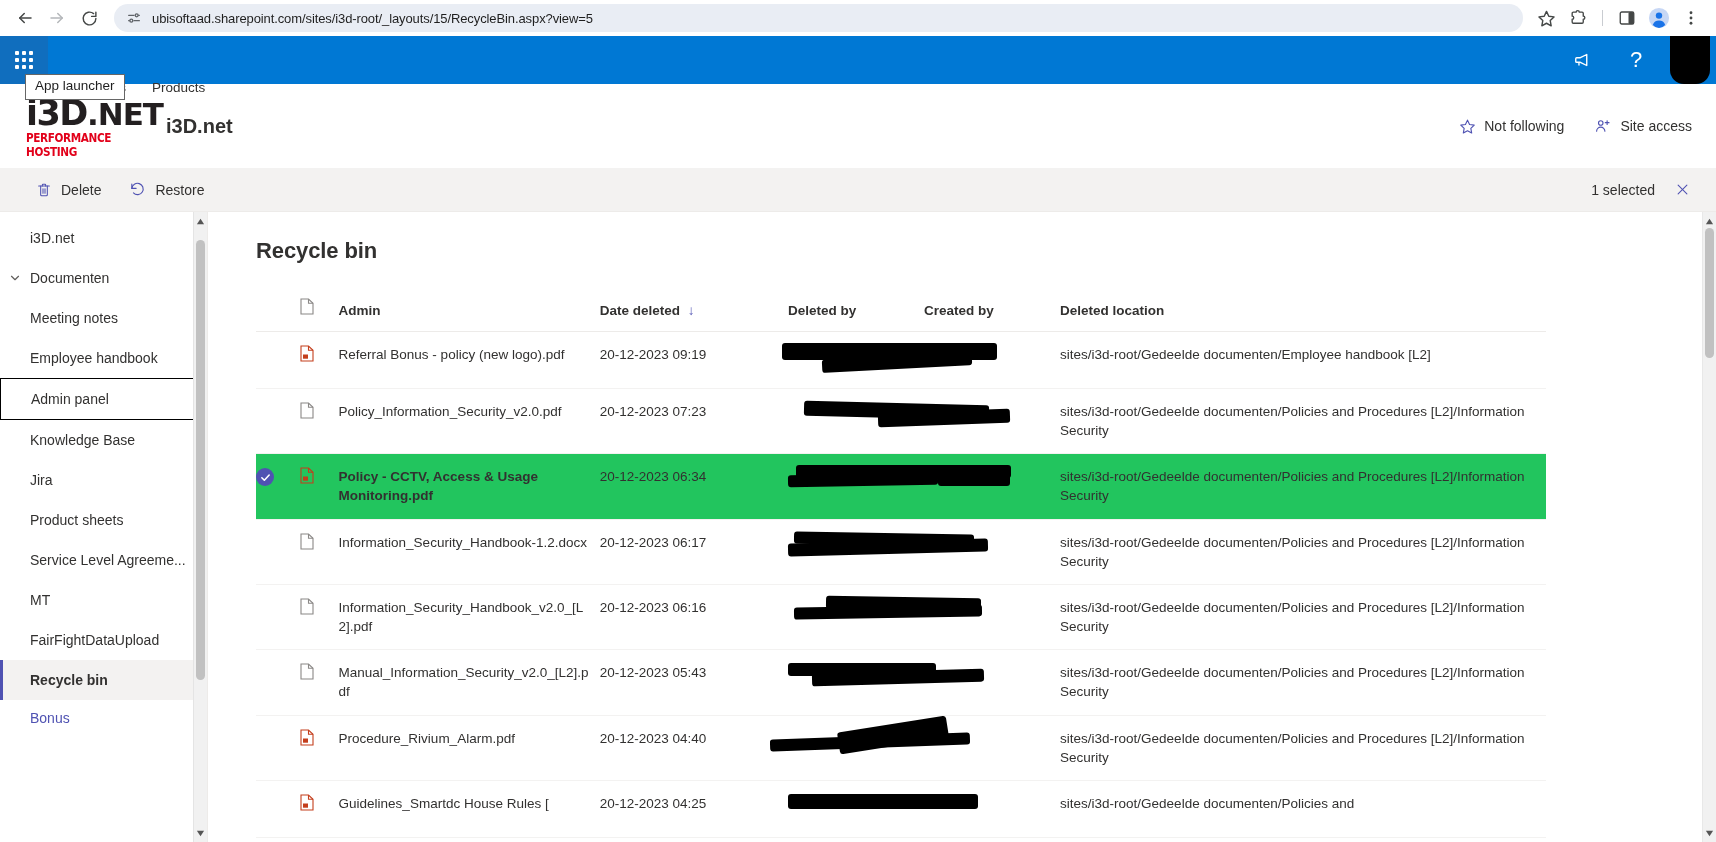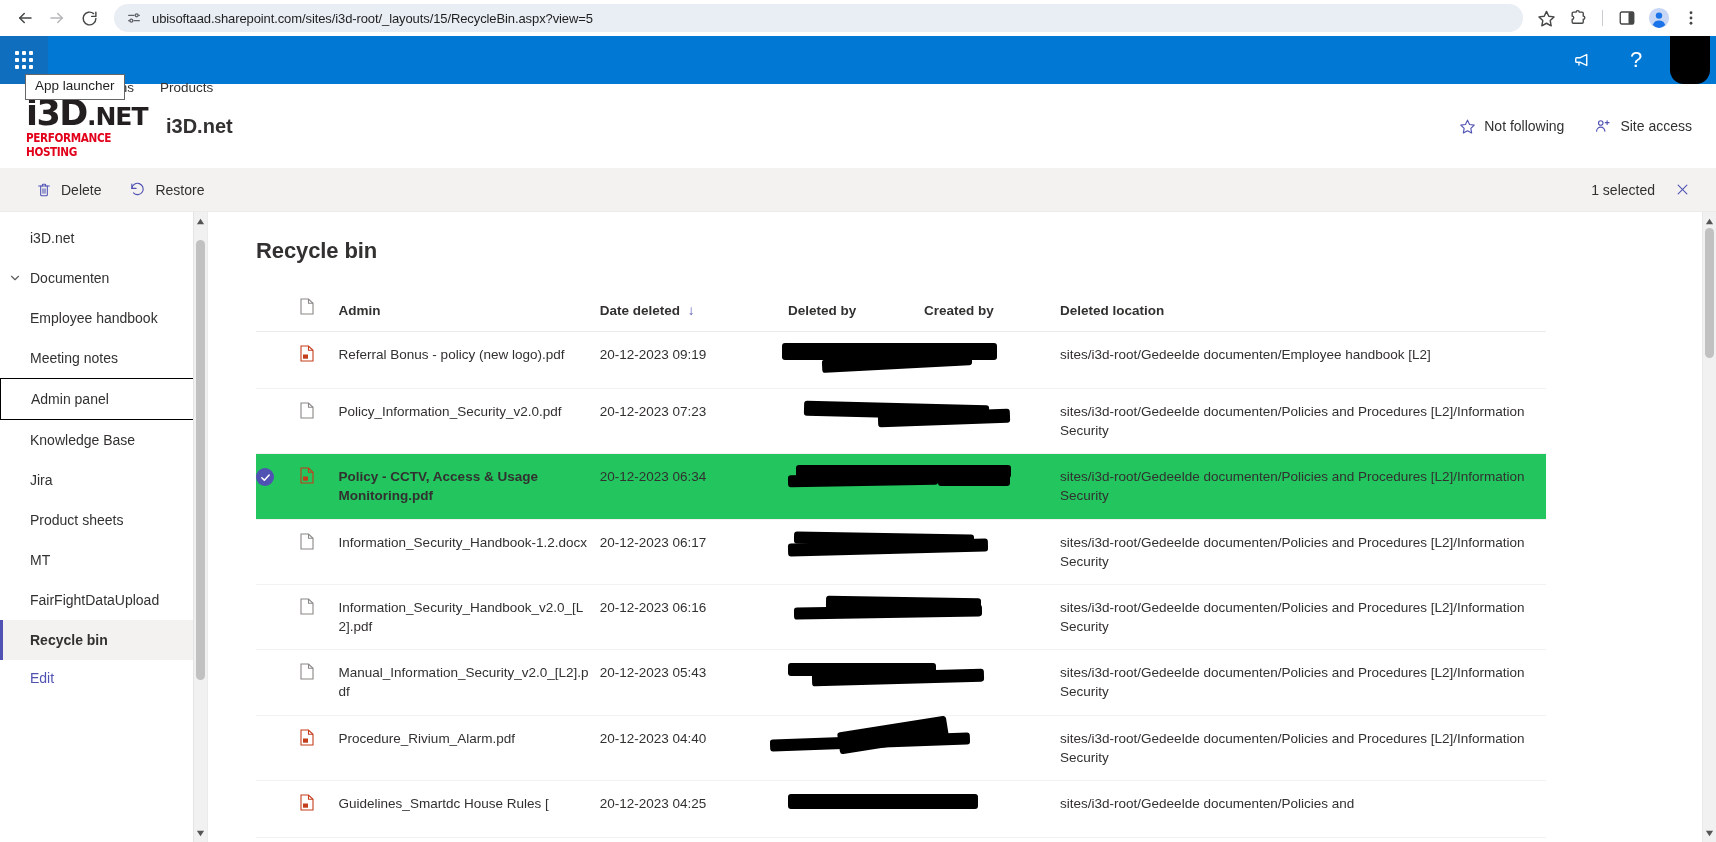--- a/index.html
+++ b/index.html
@@ -116,21 +116,21 @@
   .site-header {
     height: 84px;
     background: #ffffff;
     display: flex;
     align-items: center;
     padding: 0 24px 0 24px;
     position: relative;
   }
   .site-nav {
     position: absolute;
-    left: 68px;
+    left: 60px;
     top: -4px;
     display: flex;
     gap: 26px;
     font-size: 13.5px;
     color: #323130;
     z-index: 5;
   }
   .site-nav span { cursor: pointer; }
   .logo-block {
     width: 112px;
@@ -142,21 +142,21 @@
     flex: 0 0 auto;
   }
   .logo-main {
     font-family: "DejaVu Sans", sans-serif;
     font-weight: bold;
     font-size: 35px;
     line-height: 0.86;
     color: #231f20;
     letter-spacing: -1.5px;
   }
-  .logo-main .net { font-size: 25px; letter-spacing: -1px;}
+  .logo-main .net { font-size: 31px; letter-spacing: -1px;}
   .logo-sub {
     font-family: "DejaVu Sans", sans-serif;
     font-weight: bold;
     font-size: 10.5px;
     color: #e2001a;
     letter-spacing: -0.4px;
     margin-top: 2px;
     transform: scaleY(1.18);
     transform-origin: left top;
   }
@@ -553,47 +553,50 @@
       </div>
       <div class="nav-item">
         <span class="chev">
           <svg width="14" height="14" viewBox="0 0 24 24" fill="none" stroke="#605e5c" stroke-width="2" stroke-linecap="round" stroke-linejoin="round">
               <polyline points="6 9 12 15 18 9"></polyline>
             </svg>
         </span>
         <span>Documenten</span>
       </div>
       <div class="nav-item">
+        <span>Meeting notes</span>
+      </div>
+      <div class="nav-item">
         <span>Employee handbook</span>
-      </div>
-      <div class="nav-item">
-        <span>Meeting notes</span>
       </div>
       <div class="nav-item focused">
         <span>Admin panel</span>
       </div>
       <div class="nav-item">
         <span>Knowledge Base</span>
       </div>
       <div class="nav-item">
         <span>Jira</span>
       </div>
       <div class="nav-item">
         <span>Product sheets</span>
       </div>
       <div class="nav-item">
+        <span>Service Level Agreeme...</span>
+      </div>
+      <div class="nav-item">
         <span>MT</span>
       </div>
       <div class="nav-item">
         <span>FairFightDataUpload</span>
       </div>
       <div class="nav-item active">
         <span>Recycle bin</span>
       </div>
-      <div class="nav-edit">Edit</div>
+      <div class="nav-edit">Bonus</div>
     </div>
 
     <div class="ln-scrollbar">
       <div class="sb-arrow up">
         <svg width="9" height="9" viewBox="0 0 10 10" fill="#555">
             <polygon points="5,2 9,8 1,8"></polygon>
           </svg>
       </div>
       <div class="ln-scroll-thumb"></div>
       <div class="sb-arrow down">

